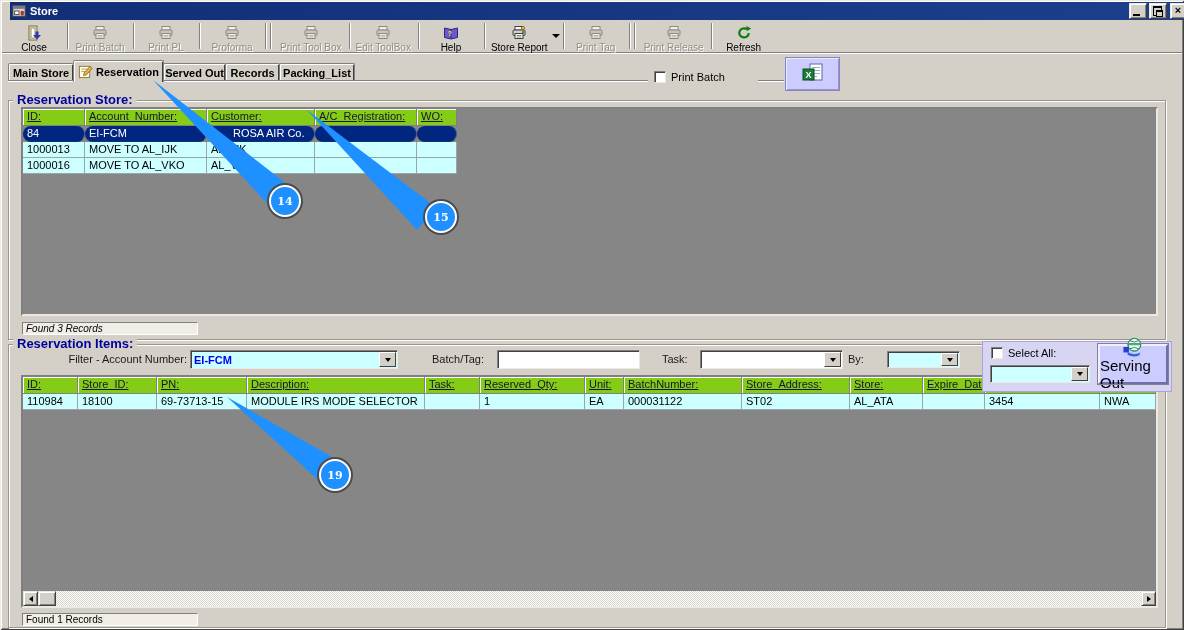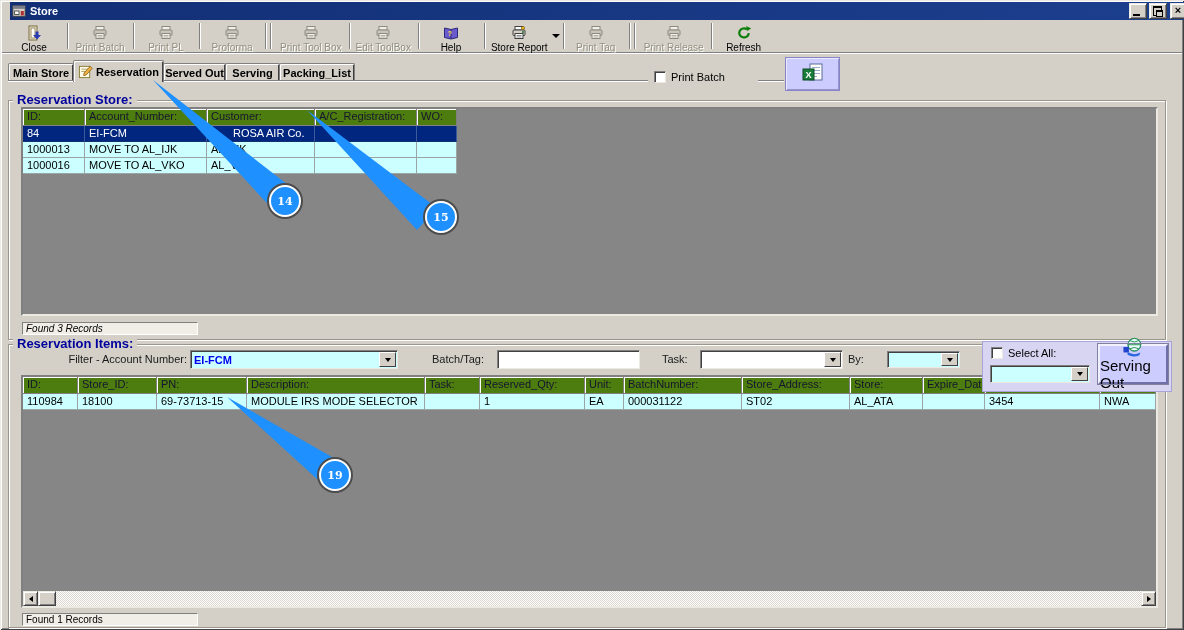--- a/index.html
+++ b/index.html
@@ -52,25 +52,25 @@
     border:2px solid;border-color:#F0F0FF #7070A8 #7070A8 #F0F0FF;outline:1px solid #8080A0;box-sizing:border-box;
     display:flex;flex-direction:column;align-items:center;justify-content:center;font-size:15px;color:#000;z-index:7;}
 
   
   .groupbox{position:absolute;border:1px solid #9a968a;box-shadow:inset 1px 1px 0 #fff,1px 1px 0 #fff;}
   .gb-title{position:absolute;top:-9px;left:4px;background:#D4D0C8;padding:0 4px;color:#00009C;font-weight:bold;font-size:13px;white-space:nowrap;}
 
   
   .grid{position:absolute;background:#868686;border:2px solid;border-color:#808080 #ECE9E2 #ECE9E2 #808080;box-sizing:border-box;overflow:hidden;}
   .grow{display:flex;}
-  .hcell{background:#4d7c0f;border-right:1px solid #808080;border-bottom:1px solid #808080;
-    box-shadow:inset 1px 1px 0 #fff;font-size:11px;color:#16162e;padding:1px 4px 0 4px;height:17px;box-sizing:border-box;white-space:nowrap;overflow:hidden;}
+  .hcell{background:#84cc16;border-right:1px solid #808080;border-bottom:1px solid #808080;
+    box-shadow:inset 1px 1px 0 #fff;font-size:11px;color:#16162e;padding:1px 4px 0 4px;height:17px;box-sizing:border-box;white-space:nowrap;overflow:hidden;text-decoration:underline;}
   .dcell{background:#CCFFFF;border-right:1px solid #98aDat;border-right:1px solid #9aa5a5;border-bottom:1px solid #9aa5a5;
     font-size:11px;color:#000;padding:1px 4px 0 4px;height:16px;box-sizing:border-box;white-space:nowrap;overflow:hidden;}
-  .selrow .dcell{background:#00267F;color:#fff;border-right-color:#3a5a9a;border-bottom-color:#10306f;}
+  .selrow .dcell{background:#00267F;color:#fff;border-right-color:#3a5a9a;border-bottom-color:#10306f;border-radius:8px;}
 
   
   .sunken{border:1px solid;border-color:#808080 #ECE9E2 #ECE9E2 #808080;box-shadow:inset 1px 1px 0 #404040;box-sizing:border-box;background:#fff;
     font-size:11px;display:flex;align-items:center;padding-left:3px;position:absolute;}
   .cyanbg{background:#CCFFFF;}
   .combo-btn{position:absolute;right:1px;top:1px;bottom:1px;width:15px;background:#D4D0C8;border:1px solid;
     border-color:#fff #404040 #404040 #fff;display:flex;align-items:center;justify-content:center;}
   .combo-btn i{width:0;height:0;border-left:3px solid transparent;border-right:3px solid transparent;border-top:4px solid #000;}
   .flabel{position:absolute;font-size:11px;color:#1a1a1a;white-space:nowrap;}
   .blue-bold{color:#0000EE;font-weight:bold;}
@@ -274,21 +274,21 @@
           <line x1="3.5" y1="8" x2="10.5" y2="8" stroke="#b0a060"></line>
           <path d="M6.5 9.5 L13 2.5 L15.2 4.7 L8.7 11.7 L6 12.3 Z" fill="#f0b040" stroke="#7a5a10" stroke-width="0.8"></path>
         </svg>
       </span>
     <span>Reservation</span>
   </div>
   <div class="tab" style="left:163px;top:63px;width:61px;height:18px;">
     <span>Served Out</span>
   </div>
   <div class="tab" style="left:225px;top:63px;width:53px;height:18px;">
-    <span>Serving</span>
+    <span>Records</span>
   </div>
   <div class="tab" style="left:279px;top:63px;width:74px;height:18px;">
     <span>Packing_List</span>
   </div>
   <div class="tabline" style="left:8px;top:80px;width:640px;z-index:1;"></div>
   <div class="tabline" style="left:758px;top:80px;width:26px;"></div>
 
   <div style="position:absolute;left:651px;top:71px;display:flex;align-items:center;gap:5px;z-index:2;background:#D4D0C8;padding:0 3px;">
     <span class="checkbox"></span>
     <span class="cb-label">Print Batch</span>

